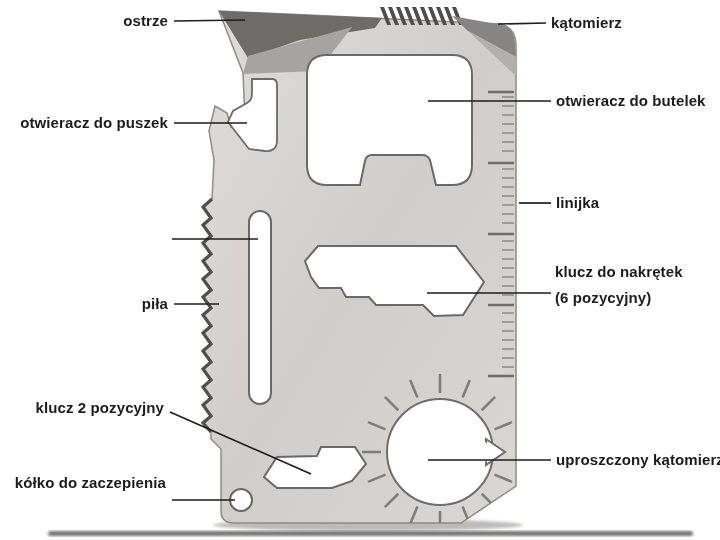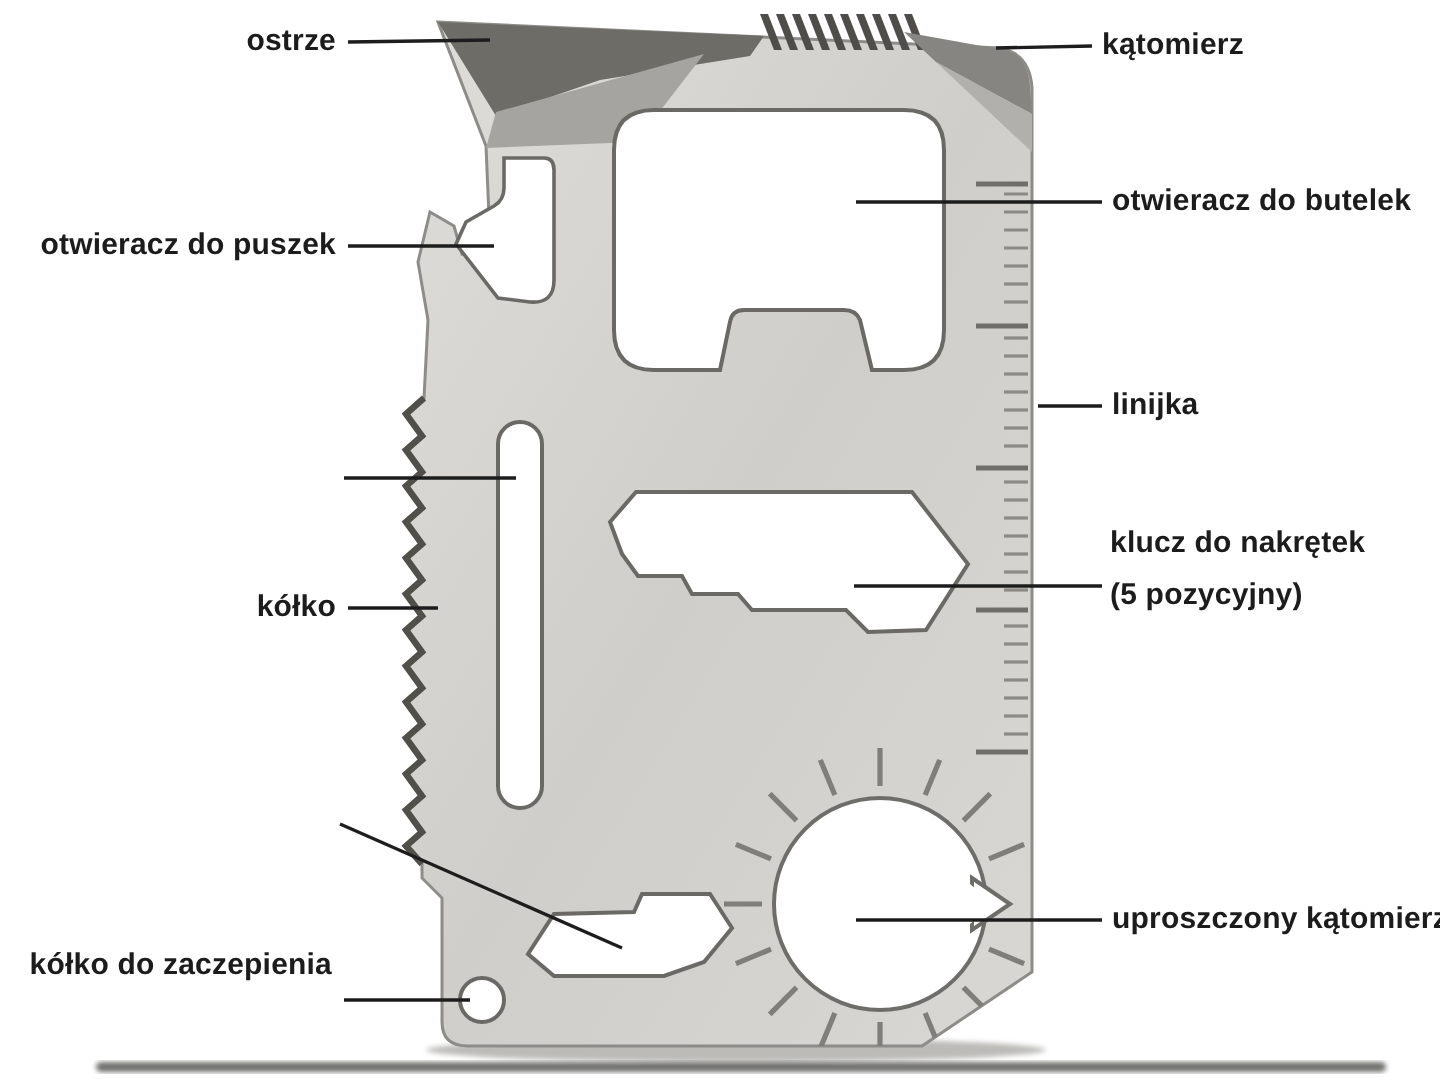--- a/index.html
+++ b/index.html
@@ -172,25 +172,28 @@
   </div>
   <div class="label" style="top:88px;left:556px">
     <span>otwieracz do butelek</span>
   </div>
   <div class="label" style="top:190px;left:556px">
     <span>linijka</span>
   </div>
   <div class="label ra" style="top:212px;right:554px">
   </div>
   <div class="label ra" style="top:291px;right:552px">
-    <span>kółko</span>
+    <span>piła</span>
   </div>
   <div class="label" style="top:259px;left:555px">
     <span>klucz do nakrętek</span>
-    <span>(5 pozycyjny)</span>
+    <span>(6 pozycyjny)</span>
+  </div>
+  <div class="label ra" style="top:395px;right:556px">
+    <span>klucz 2 pozycyjny</span>
   </div>
   <div class="label ra lh24" style="top:471px;right:554px">
     <span>kółko do zaczepienia</span>
   </div>
   <div class="label" style="top:447px;left:556px">
     <span>uproszczony kątomierz</span>
   </div>
 
 </div>
 

